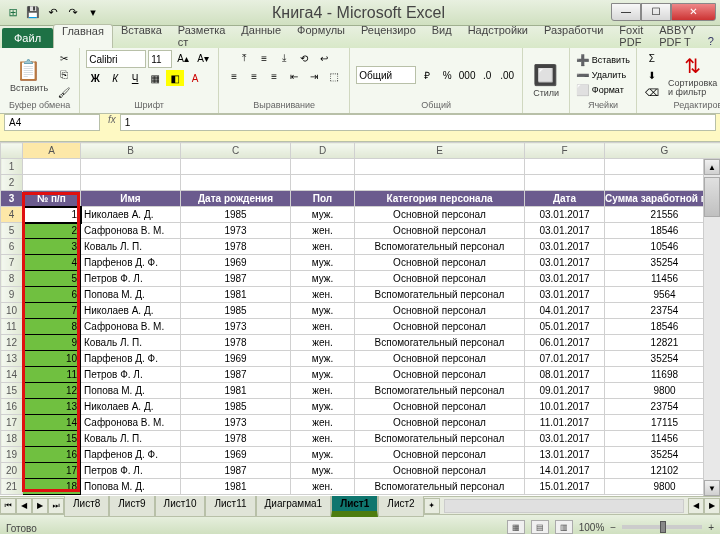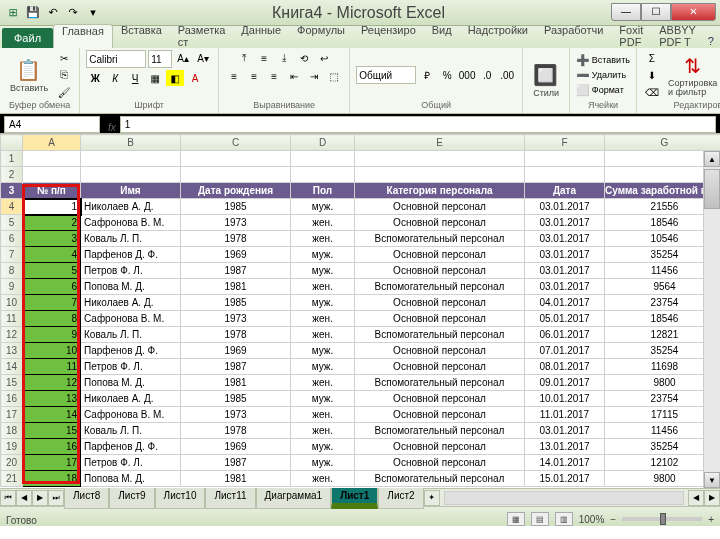--- a/index.html
+++ b/index.html
@@ -31,21 +31,21 @@
 .rgroup-label { font-size: 9px; color: #666; text-align: center; padding-bottom: 1px; }
 .big-btn { display: flex; flex-direction: column; align-items: center; gap: 1px; padding: 2px 4px; cursor: pointer; }
 .big-btn .icon { width: 24px; height: 24px; display: flex; align-items: center; justify-content: center; font-size: 20px; }
 .big-btn .lbl { font-size: 9px; color: #444; }
 .small-btns { display: flex; flex-direction: column; gap: 1px; }
 .small-row { display: flex; gap: 2px; }
 .sbtn { width: 18px; height: 16px; border: 1px solid transparent; display: flex; align-items: center; justify-content: center; font-size: 10px; cursor: pointer; }
 .font-sel { border: 1px solid #b8c0a8; background: #fff; height: 18px; font-size: 10px; padding: 0 2px; display: flex; align-items: center; }
 
 
-.fbar { height: 20px; border-bottom: 1px solid #b8c0a8; display: flex; align-items: flex-end; background: #000000; }
+.fbar { height: 28px; border-bottom: 1px solid #b8c0a8; display: flex; align-items: flex-start; background: #fef9c3; }
 .name-box { width: 96px; border: 1px solid #b8c0a8; background: #fff; height: 17px; margin: 0 4px; padding: 0 4px; font-size: 10px; display: flex; align-items: center; }
 .fx-label { font-style: italic; color: #666; padding: 0 4px; font-size: 10px; }
 .formula-input { flex: 1; border: 1px solid #b8c0a8; background: #fff; height: 17px; margin-right: 4px; padding: 0 4px; font-size: 10px; display: flex; align-items: center; }
 
 
 .grid-wrap { position: relative; height: 354px; overflow: hidden; background: #fff; }
 table.sheet { border-collapse: collapse; table-layout: fixed; width: 715px; }
 .sheet th, .sheet td { border: 1px solid #d0d0d0; font-size: 10px; height: 16px; overflow: hidden; white-space: nowrap; }
 .sheet thead th { background: linear-gradient(#f4f8f0,#e0e8d4); color: #555; font-weight: normal; text-align: center; position: sticky; top: 0; }
 .sheet thead th.active-col { background: #fde8a8; }

